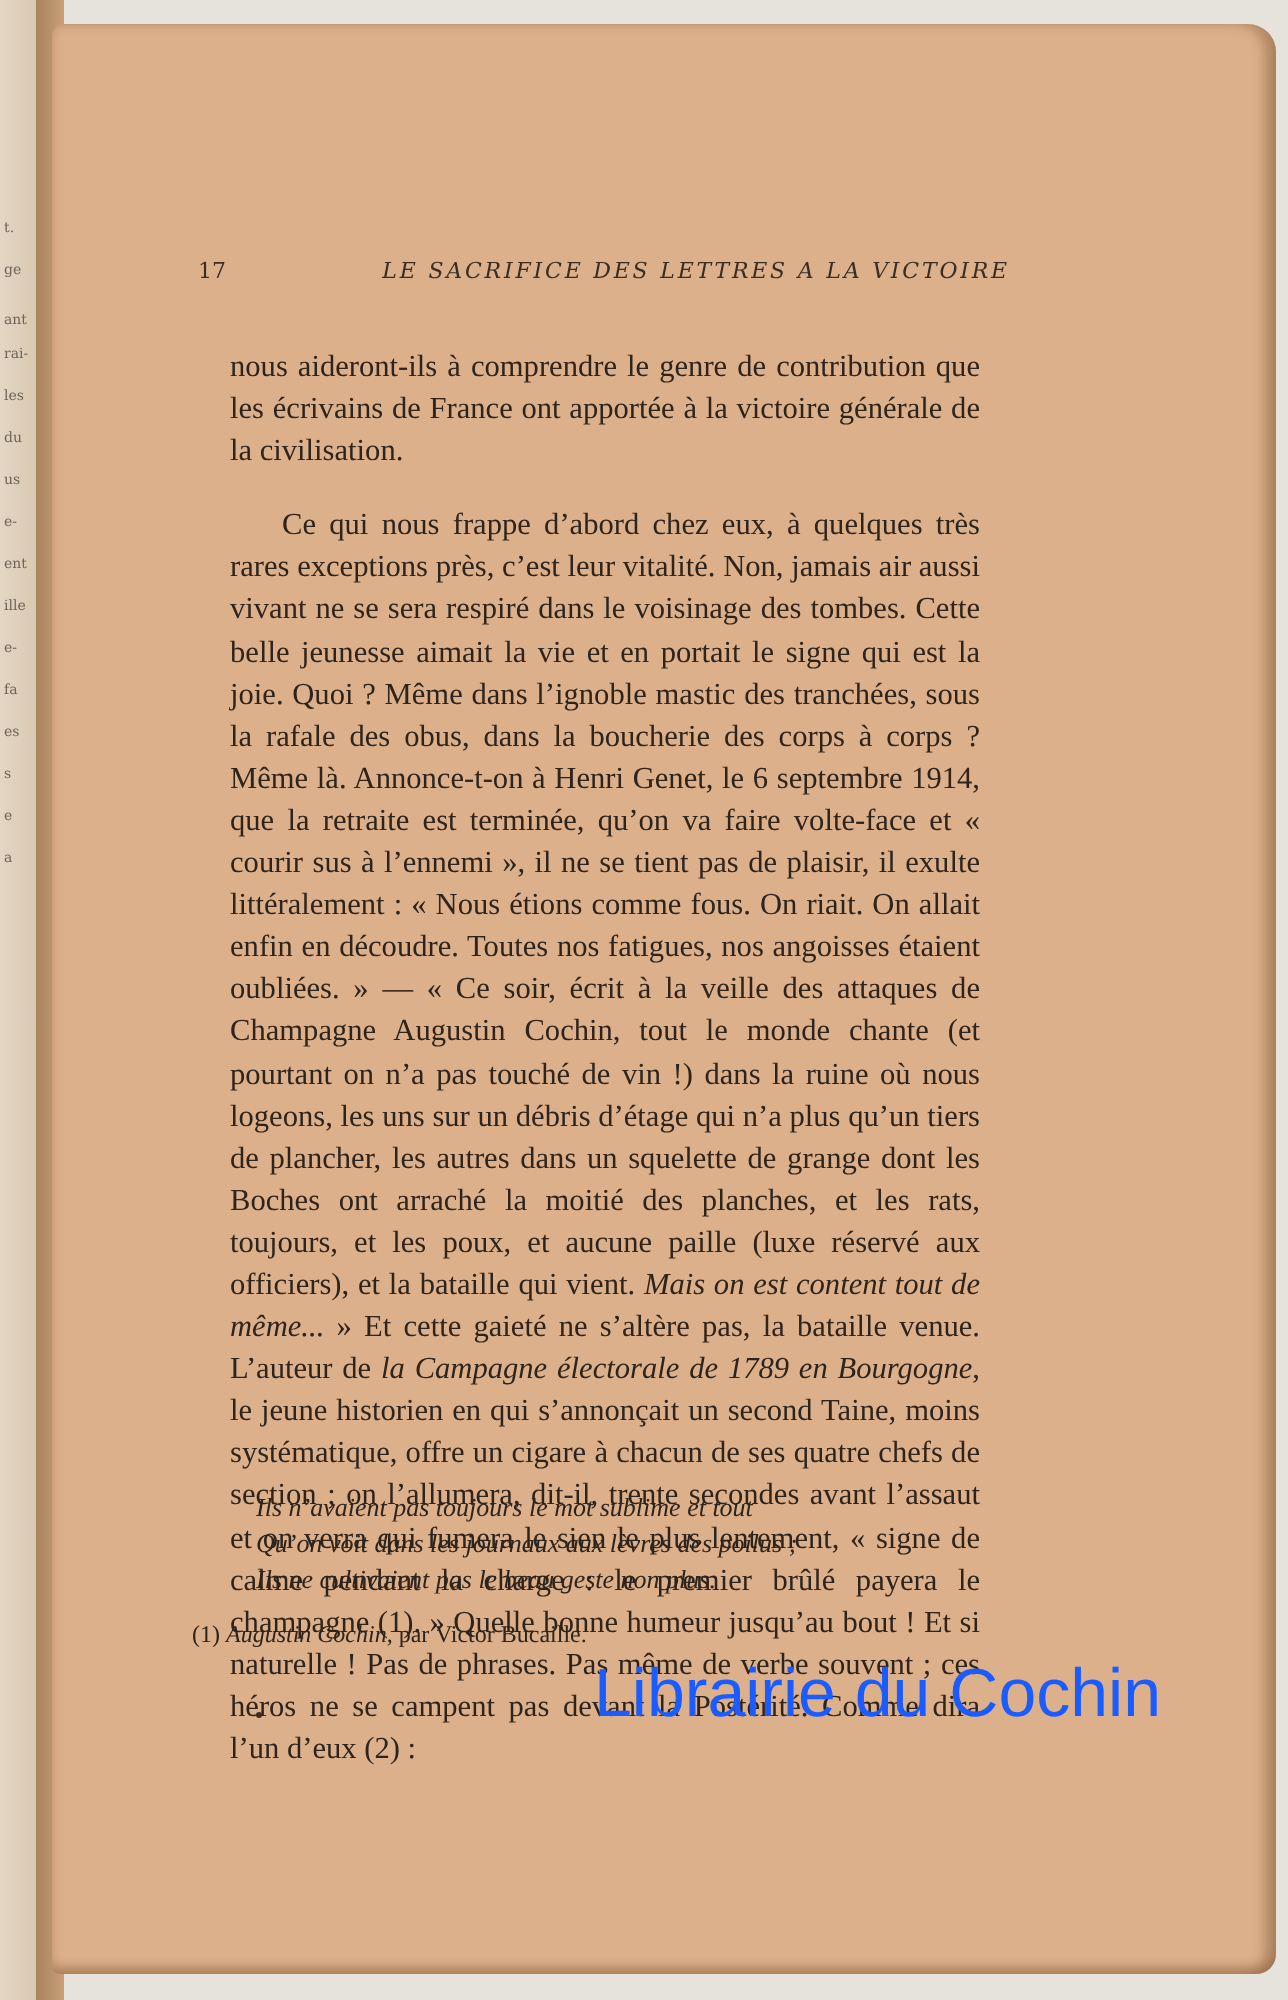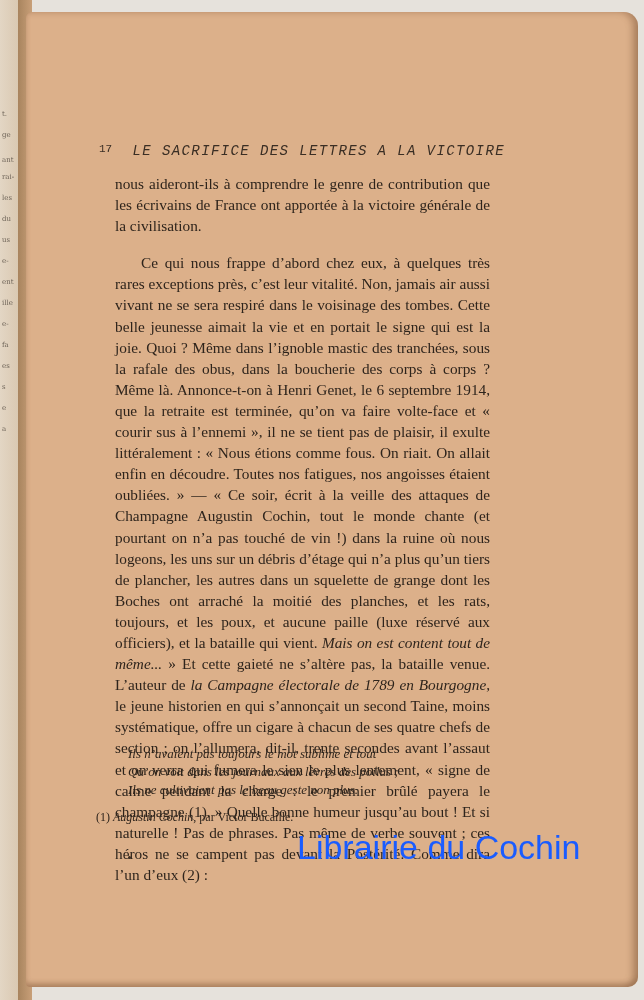--- a/index.html
+++ b/index.html
@@ -1,22 +1,22 @@
 <!DOCTYPE html>
 <html><head>
 <meta charset="utf-8">
 <style>
   html, body { margin:0; padding:0; }
   body { width:644px; height:1000px; position:relative; overflow:hidden; background:#e6e2dc; font-family:"DejaVu Serif", serif; }
   .left-page { position:absolute; left:0; top:0; width:22px; height:1000px; background:linear-gradient(90deg,#e3d6c4,#d8c6ae); }
   .gutter { position:absolute; left:18px; top:0; width:14px; height:1000px; background:linear-gradient(90deg,#a8845e,#c89f78); }
   .page { position:absolute; left:26px; top:12px; width:612px; height:975px; background:#dcb08a; border-radius:6px 14px 10px 4px; box-shadow: inset -6px 0 6px rgba(110,70,40,0.35), inset 0 -4px 5px rgba(110,70,40,0.3); }
   .frag { position:absolute; left:2px; font-size:7px; color:#6e6458; font-family:"DejaVu Serif", serif; }
-  .header { position:absolute; top:143px; left:99px; width:406px; display:flex; justify-content:space-between; font-size:11px; color:#3a2e24;font-family:Liberation Mono, monospace; }
-  .running { font-style:italic; letter-spacing:1.4px; font-size:14px;text-align:center; }
+  .header { position:absolute; top:129px; left:99px; width:406px; display:flex; justify-content:space-between; font-size:11px; color:#3a2e24; }
+  .running { font-style:italic; letter-spacing:1.4px; font-size:11px;text-align:center; }
   .body-text { position:absolute; top:157px; left:99px; width:407px; font-family:"Liberation Serif", serif; font-size:15.3px; line-height:21.1px; color:#2e241c; text-align:justify; }
   .body-text p { margin:16px; }
   .body-text p.indent { text-indent:26px; }
   .verse { position:absolute; top:745px; left:128px; font-family:"Liberation Serif", serif; font-style:italic; font-size:13px; line-height:18px; color:#2e241c; }
   .notes { position:absolute; top:810px; left:96px; font-family:"Liberation Serif", serif; font-size:12px; line-height:15px; color:#2e241c; }
   .dot { position:absolute; left:128px; top:856px; width:3px; height:3px; background:#3a2e24; border-radius:50%; }
   .watermark { position:absolute; left:297px; top:828px; font-family:"Liberation Sans", sans-serif; font-size:34px; color:#1a5cff; white-space:nowrap; }
   i { font-style:italic; }
 </style>
 </head>

